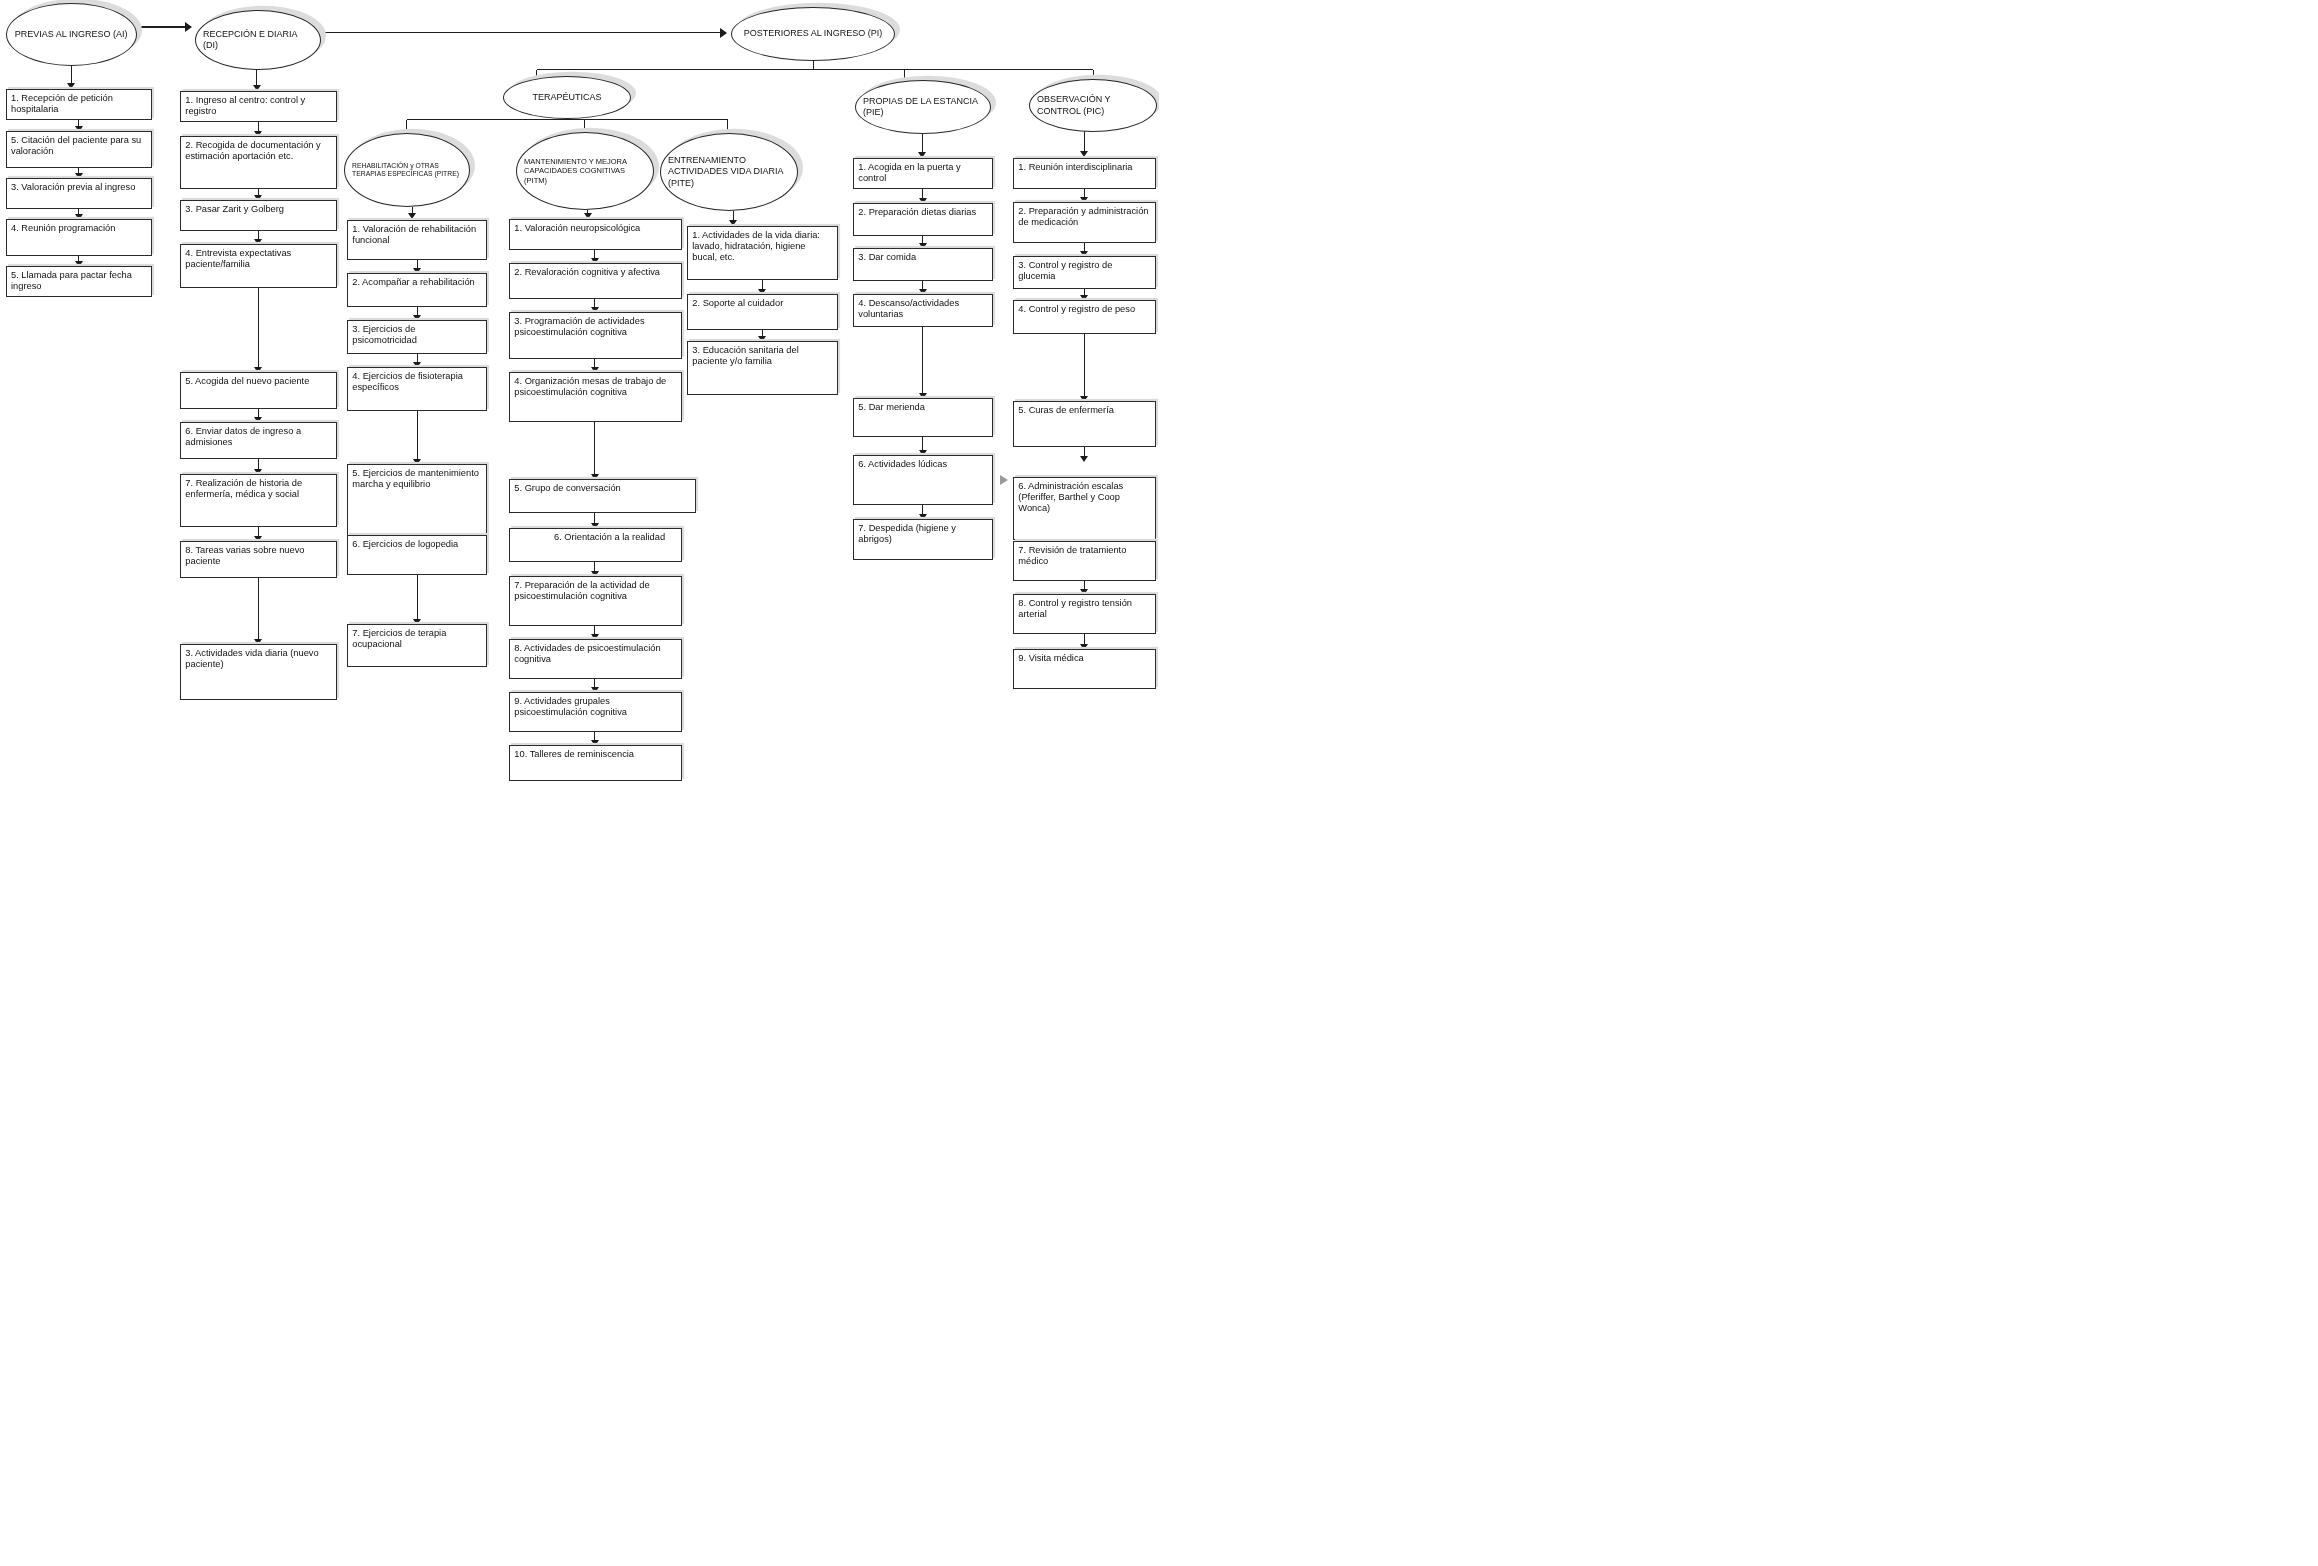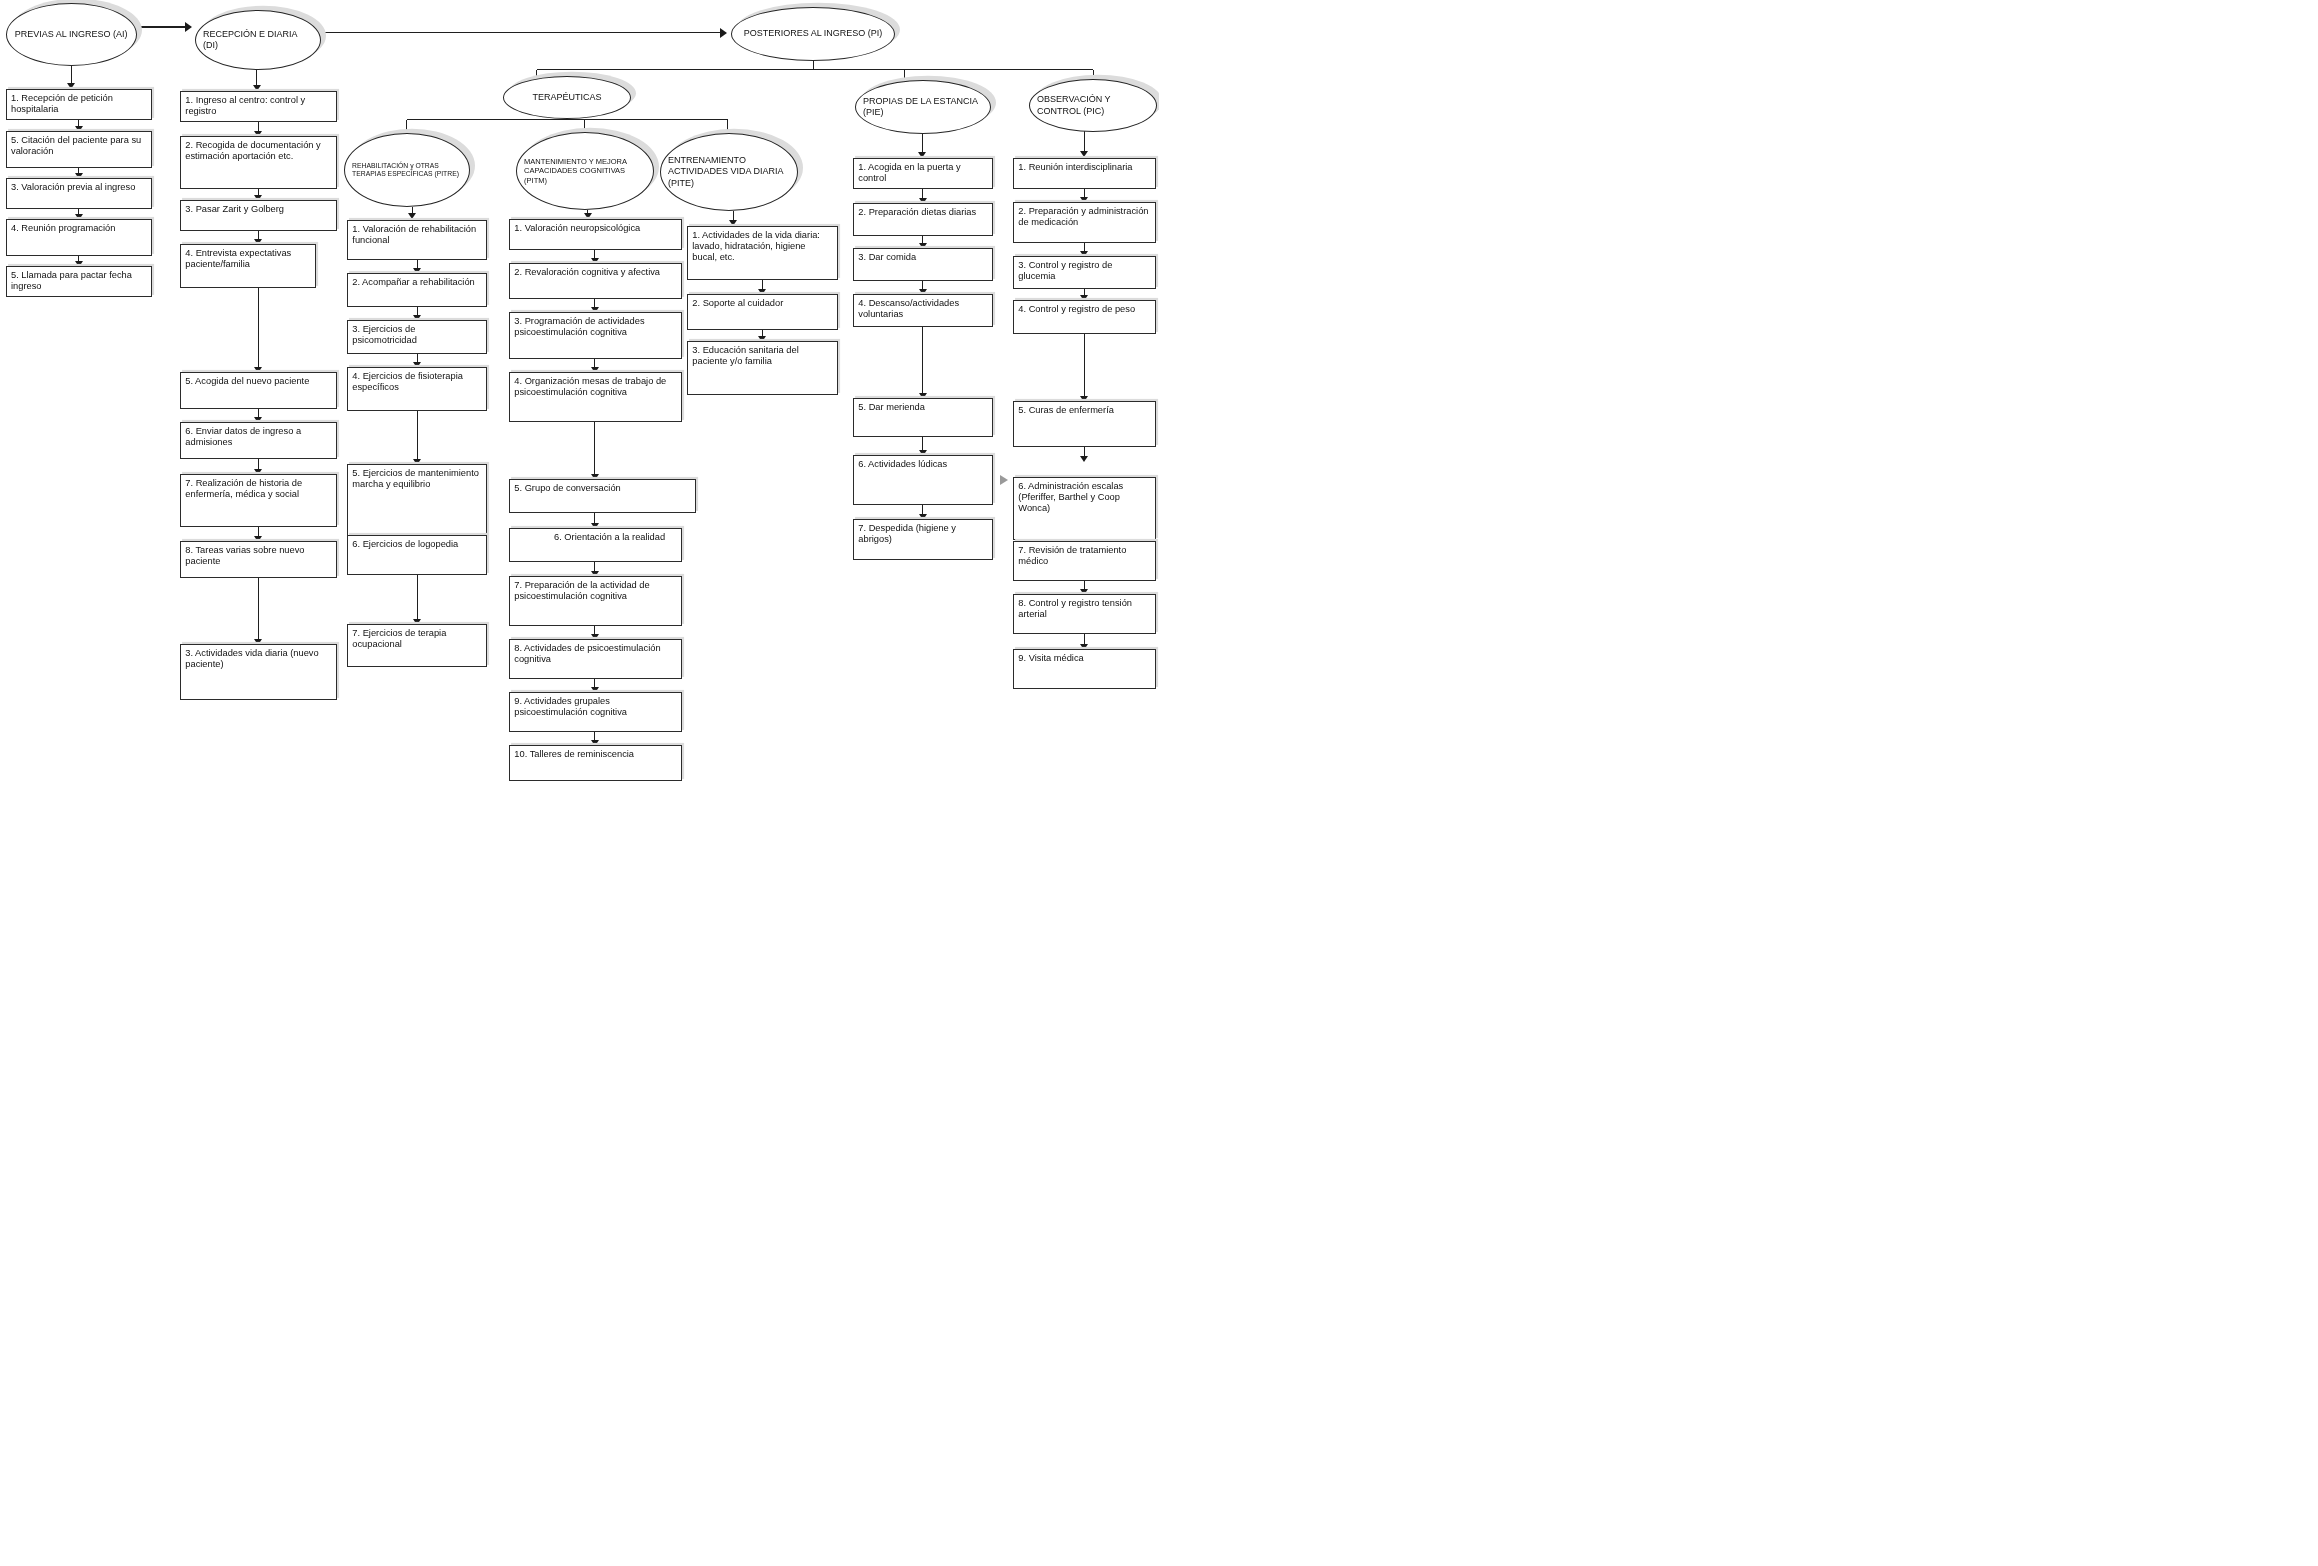--- a/index.html
+++ b/index.html
@@ -108,21 +108,21 @@
     <div class="box" style="left: 5.7px; top: 266px; width: 146px; height: 31px;"><span>5. Llamada para pactar fecha ingreso</span></div>
     <div class="vline" style="left: 78px; top: 255px; height: 7.1px;"></div>
     <div class="ah-down" style="left: 75px; top: 261px;"></div>
     <div class="box" style="left: 180px; top: 91px; width: 157px; height: 31px;"><span>1. Ingreso al centro: control y registro</span></div>
     <div class="box" style="left: 180px; top: 136px; width: 157px; height: 53px;"><span>2. Recogida de documentación y estimación aportación etc.</span></div>
     <div class="vline" style="left: 258px; top: 122px; height: 10px;"></div>
     <div class="ah-down" style="left: 254px; top: 131px;"></div>
     <div class="box" style="left: 180px; top: 200px; width: 157px; height: 31px;"><span>3. Pasar Zarit y Golberg</span></div>
     <div class="vline" style="left: 258px; top: 188px; height: 8.6px;"></div>
     <div class="ah-down" style="left: 254px; top: 195px;"></div>
-    <div class="box" style="left: 180px; top: 244px; width: 136px; height: 44px;"><span>4. Entrevista expectativas paciente/familia</span></div>
+    <div class="box" style="left: 180px; top: 244px; width: 157px; height: 44px;"><span>4. Entrevista expectativas paciente/familia</span></div>
     <div class="vline" style="left: 258px; top: 230px; height: 10px;"></div>
     <div class="ah-down" style="left: 254px; top: 239px;"></div>
     <div class="box" style="left: 180px; top: 372px; width: 157px; height: 37px;"><span>5. Acogida del nuevo paciente</span></div>
     <div class="vline" style="left: 258px; top: 288px; height: 81px;"></div>
     <div class="ah-down" style="left: 254px; top: 367px;"></div>
     <div class="box" style="left: 180px; top: 422px; width: 157px; height: 37px;"><span>6. Enviar datos de ingreso a admisiones</span></div>
     <div class="vline" style="left: 258px; top: 409px; height: 10px;"></div>
     <div class="ah-down" style="left: 254px; top: 417px;"></div>
     <div class="box" style="left: 180px; top: 474px; width: 157px; height: 53px;"><span>7. Realización de historia de enfermería, médica y social</span></div>
     <div class="vline" style="left: 258px; top: 459px; height: 11.4px;"></div>

